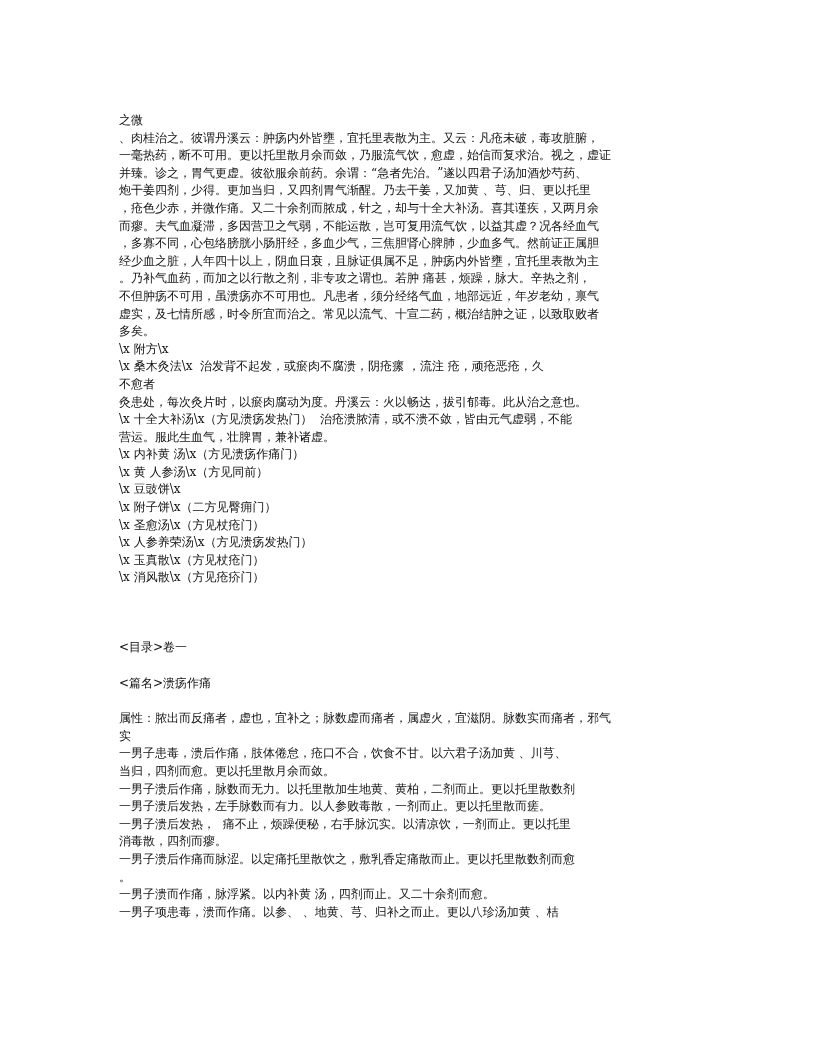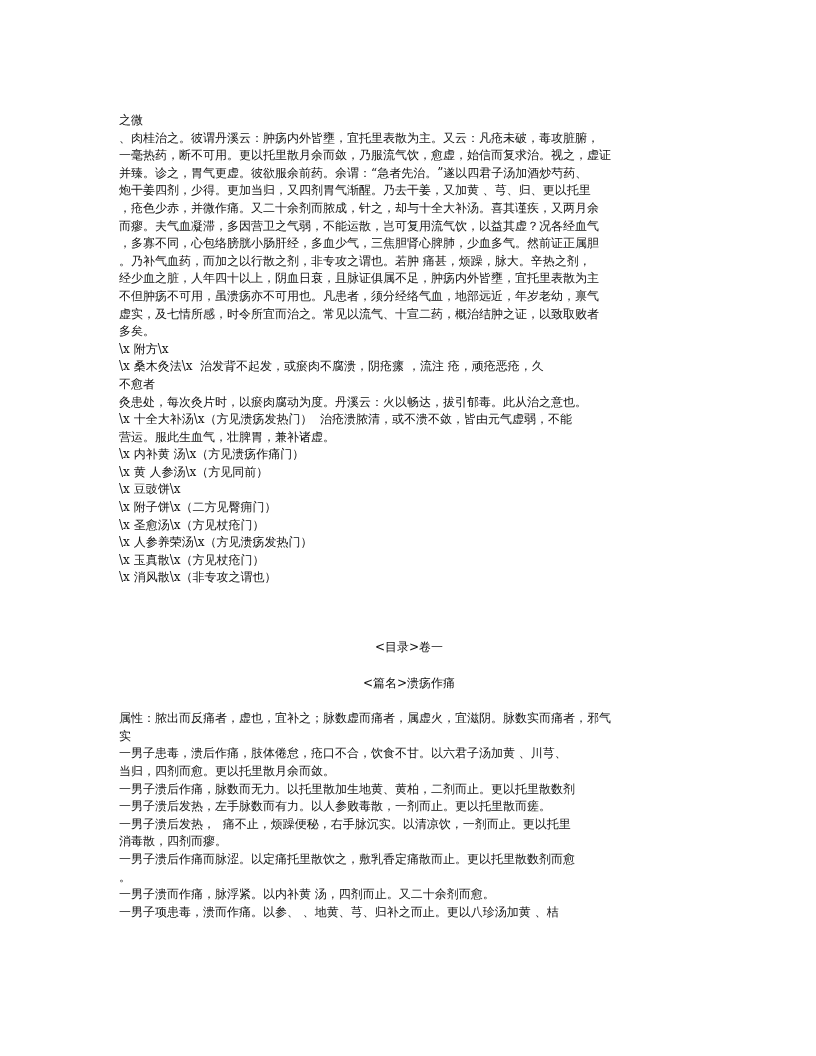--- a/index.html
+++ b/index.html
@@ -6,54 +6,54 @@
   body { width: 816px; height: 1056px; position: relative; overflow: hidden; }
   .page {
     position: absolute; left: 119px; top: 92px; width: 580px;
     font-family: "DejaVu Serif", "Liberation Serif", serif;
     font-size: 12px; line-height: 17.6px; color: #111111; margin-top: 20px;
   }
   .line { white-space: pre; display: block; height: 17.6px; }
   .gap-large { height: 52px; }
   .gap-med { height: 18px; }
   .gap-small { height: 18px; }
-  .section-head { display: block; height: 17.6px; white-space: pre; text-align: center; }
+  .section-head { display: block; height: 17.6px; white-space: pre; }
 </style>
 </head>
 <body>
 
 <div class="page">
   <div>
     <span class="line">之微</span>
     <span class="line">、肉桂治之。彼谓丹溪云：肿疡内外皆壅，宜托里表散为主。又云：凡疮未破，毒攻脏腑，</span>
     <span class="line">一毫热药，断不可用。更以托里散月余而敛，乃服流气饮，愈虚，始信而复求治。视之，虚证</span>
     <span class="line">并臻。诊之，胃气更虚。彼欲服余前药。余谓：“急者先治。”遂以四君子汤加酒炒芍药、</span>
     <span class="line">炮干姜四剂，少得。更加当归，又四剂胃气渐醒。乃去干姜，又加黄 、芎、归、更以托里</span>
     <span class="line">，疮色少赤，并微作痛。又二十余剂而脓成，针之，却与十全大补汤。喜其谨疾，又两月余</span>
     <span class="line">而瘳。夫气血凝滞，多因营卫之气弱，不能运散，岂可复用流气饮，以益其虚？况各经血气</span>
     <span class="line">，多寡不同，心包络膀胱小肠肝经，多血少气，三焦胆肾心脾肺，少血多气。然前证正属胆</span>
+    <span class="line">经少血之脏，人年四十以上，阴血日衰，且脉证俱属不足，肿疡内外皆壅，宜托里表散为主</span>
     <span class="line">。乃补气血药，而加之以行散之剂，非专攻之谓也。若肿 痛甚，烦躁，脉大。辛热之剂，</span>
-    <span class="line">经少血之脏，人年四十以上，阴血日衰，且脉证俱属不足，肿疡内外皆壅，宜托里表散为主</span>
     <span class="line">不但肿疡不可用，虽溃疡亦不可用也。凡患者，须分经络气血，地部远近，年岁老幼，禀气</span>
     <span class="line">虚实，及七情所感，时令所宜而治之。常见以流气、十宣二药，概治结肿之证，以致取败者</span>
     <span class="line">多矣。</span>
     <span class="line">\x 附方\x</span>
     <span class="line">\x 桑木灸法\x  治发背不起发，或瘀肉不腐溃，阴疮瘰 ，流注 疮，顽疮恶疮，久</span>
     <span class="line">不愈者</span>
     <span class="line">灸患处，每次灸片时，以瘀肉腐动为度。丹溪云：火以畅达，拔引郁毒。此从治之意也。</span>
     <span class="line">\x 十全大补汤\x（方见溃疡发热门）  治疮溃脓清，或不溃不敛，皆由元气虚弱，不能</span>
     <span class="line">营运。服此生血气，壮脾胃，兼补诸虚。</span>
     <span class="line">\x 内补黄 汤\x（方见溃疡作痛门）</span>
     <span class="line">\x 黄 人参汤\x（方见同前）</span>
     <span class="line">\x 豆豉饼\x</span>
     <span class="line">\x 附子饼\x（二方见臀痈门）</span>
     <span class="line">\x 圣愈汤\x（方见杖疮门）</span>
     <span class="line">\x 人参养荣汤\x（方见溃疡发热门）</span>
     <span class="line">\x 玉真散\x（方见杖疮门）</span>
-    <span class="line">\x 消风散\x（非专攻之谓也）</span>
+    <span class="line">\x 消风散\x（方见疮疥门）</span>
   </div>
 
   <div class="gap-large"></div>
 
   <span class="section-head">&lt;目录&gt;卷一</span>
   <div class="gap-med"></div>
   <span class="section-head">&lt;篇名&gt;溃疡作痛</span>
   <div class="gap-small"></div>
 
   <div>

